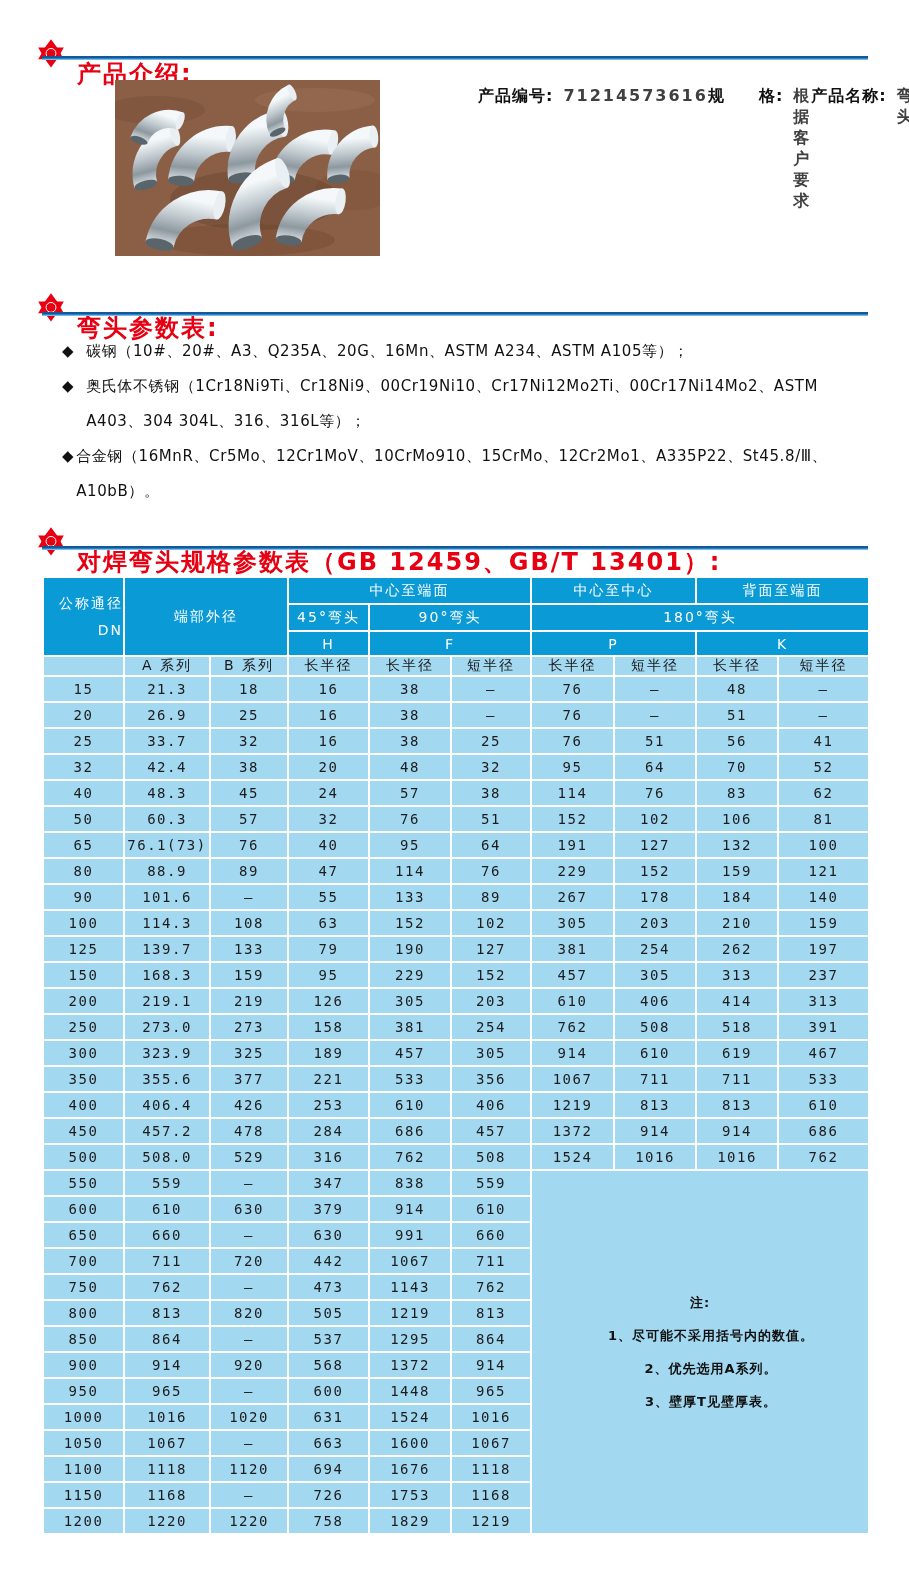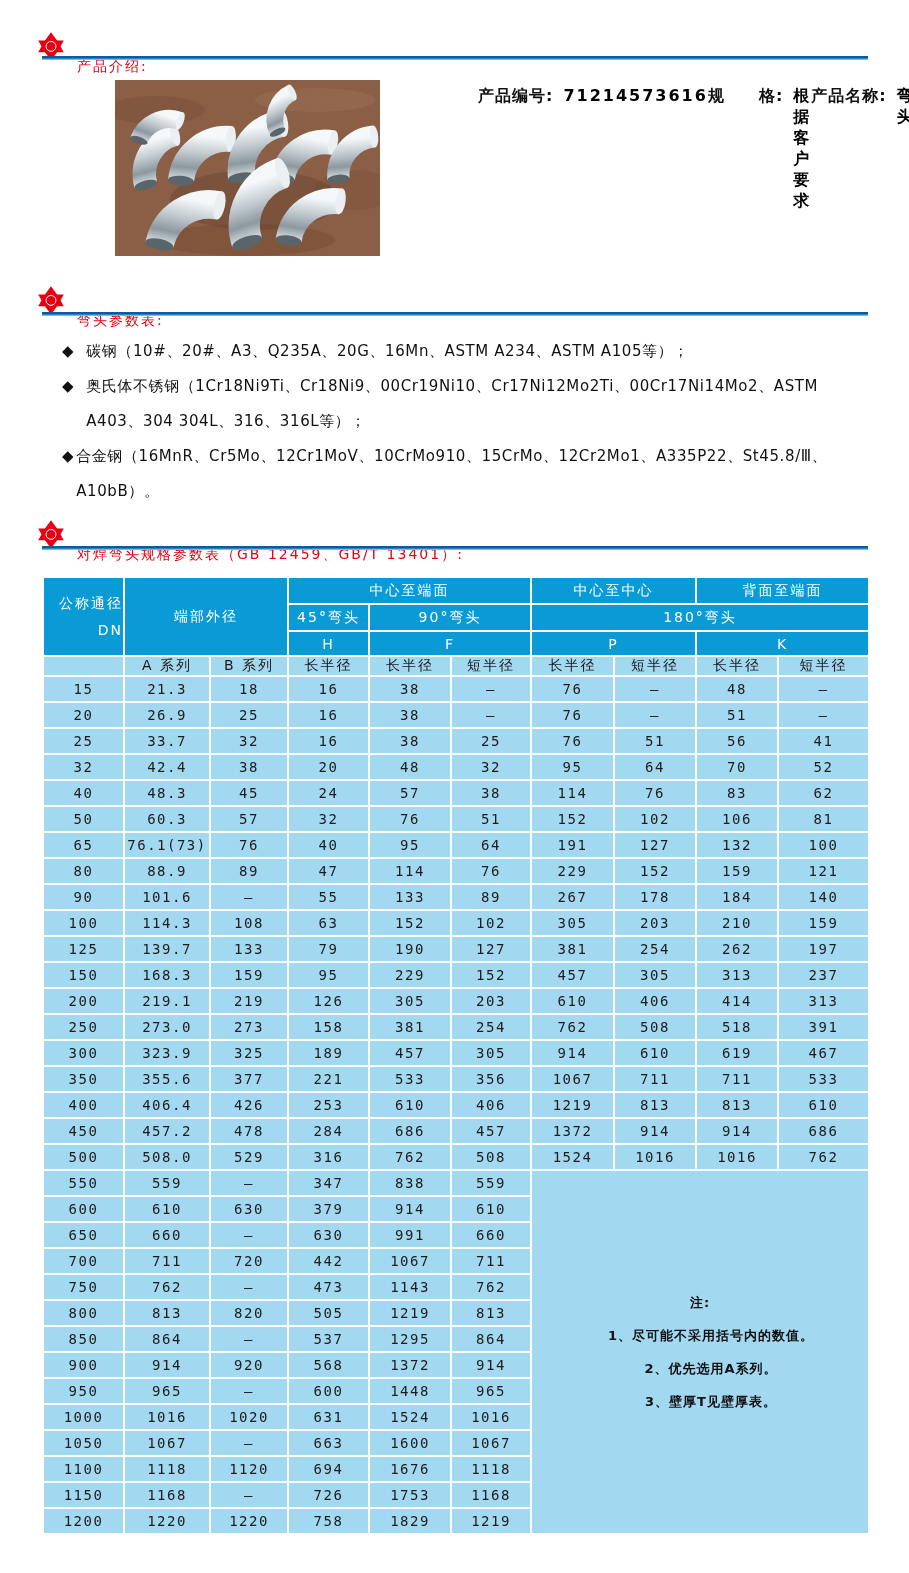--- a/index.html
+++ b/index.html
@@ -6,32 +6,32 @@
   html,body { background:#ffffff; }
   body {
     width:909px; height:1573px; position:relative;
     font-family:"DejaVu Sans", sans-serif; color:#111;
   }
   .abs { position:absolute; }
 
   
   .sec-header { display:flex; align-items:center; gap:11px; }
   .star-icon svg { display:block; }
-  .sec-title { color:#e60012; font-size:14px; font-weight:normal; letter-spacing:2px; white-space:nowrap;margin-top:40px; }
+  .sec-title { color:#e60012; font-size:24px; font-weight:bold; letter-spacing:2px; white-space:nowrap;margin-top:40px; }
   .blue-rule {
     height:4px; background:#2a85c8;
     border-top:2px solid #10599b; border-bottom:1px solid #7db9e2;
   }
 
   
   .photo-frame { overflow:hidden; }
   .fields { display:flex; flex-direction:row; }
   .field-row { height:45px; display:flex; align-items:flex-start; font-size:16px; font-weight:bold; }
   .field-label { color:#111; letter-spacing:1px; white-space:pre; }
-  .field-value { color:#000000; margin-left:10px; letter-spacing:2px; }
+  .field-value { color:#404040; margin-left:10px; letter-spacing:2px; }
 
   
   .materials { width:800px; }
   .mat-item { display:flex; line-height:35px; font-size:15px; letter-spacing:0.6px; color:#111; font-weight:500; }
   .mat-marker { flex:0 0 auto; margin-right:12px; }
   .mat-item.tight .mat-marker { margin-right:2px; }
   .mat-text { flex:1 1 auto; }
 
   
   table.spec { border-collapse:collapse; table-layout:fixed; width:826px; }

